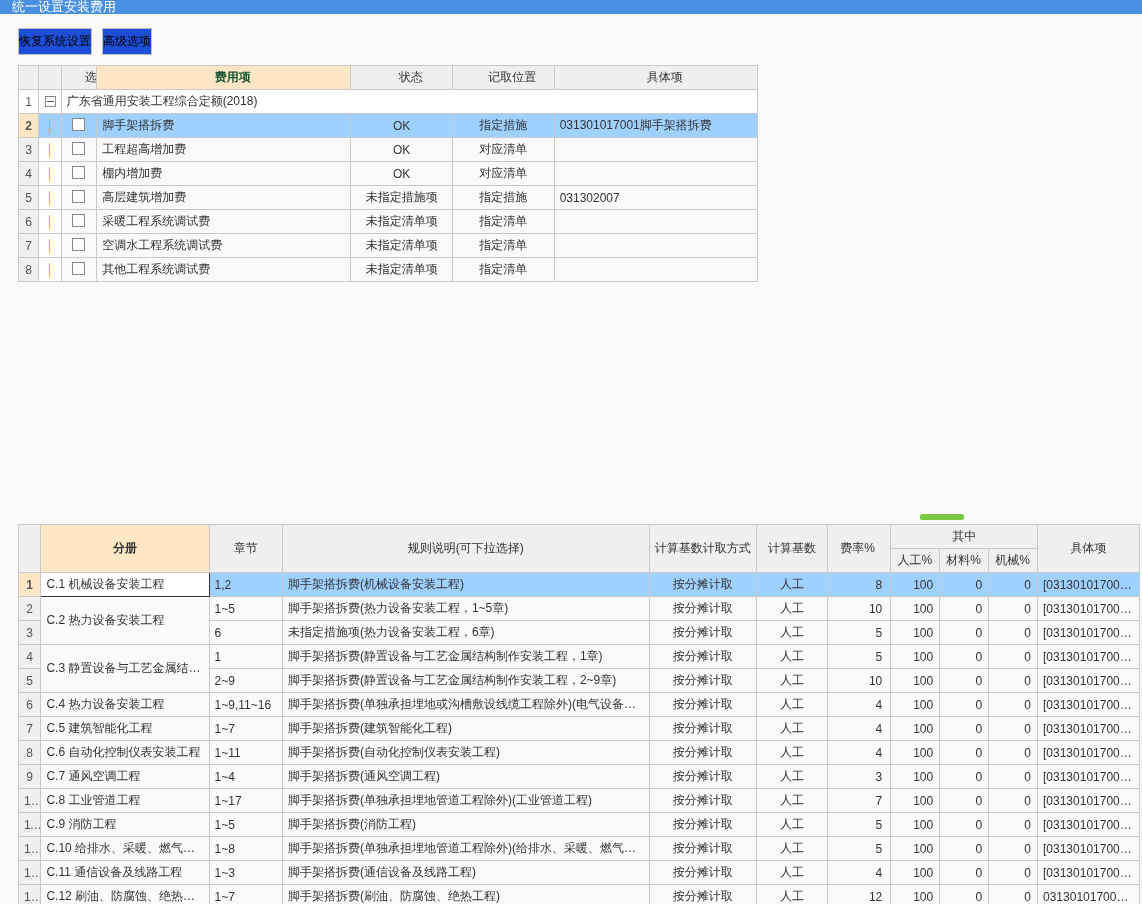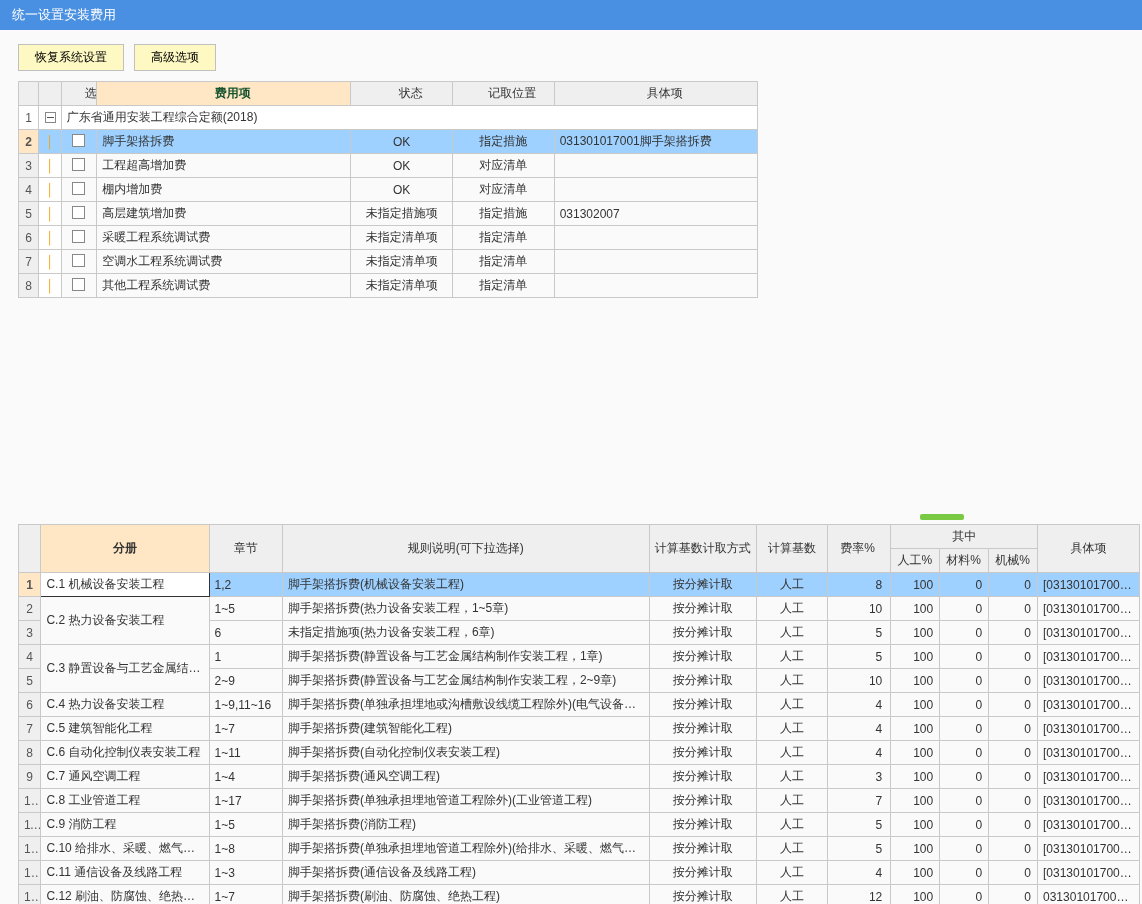--- a/index.html
+++ b/index.html
@@ -7,38 +7,38 @@
   font-family: "Microsoft YaHei", "Segoe UI", Arial, sans-serif;
   font-size: 12px;
   background: #fafafa;
   color: #333;
   width: 1142px;
   height: 904px;
   overflow: hidden;
   position: relative;
 }
 .titlebar {
-  height: 30px;
+  height: 14px;
   background: #4a90e2;
   color: #fff;
   padding: 0 12px;
   display: flex;
   align-items: center;
   font-size: 13px;
   font-family: Liberation Mono, monospace;
 }
 .toolbar {
   padding: 14px 18px 10px;
   display: flex;
   gap: 10px;
 }
 .btn {
-  padding: 4px 16px;
+  padding: 4px 0;
   border: 1px solid #c0c0c0;
-  background: #fef9c3;
+  background: #1d4ed8;
   font-size: 12px;
   cursor: pointer;
 }
 
 
 .grid1 {
   margin: 0 0 0 18px;
   width: 740px;
   border-collapse: collapse;
   table-layout: fixed;

